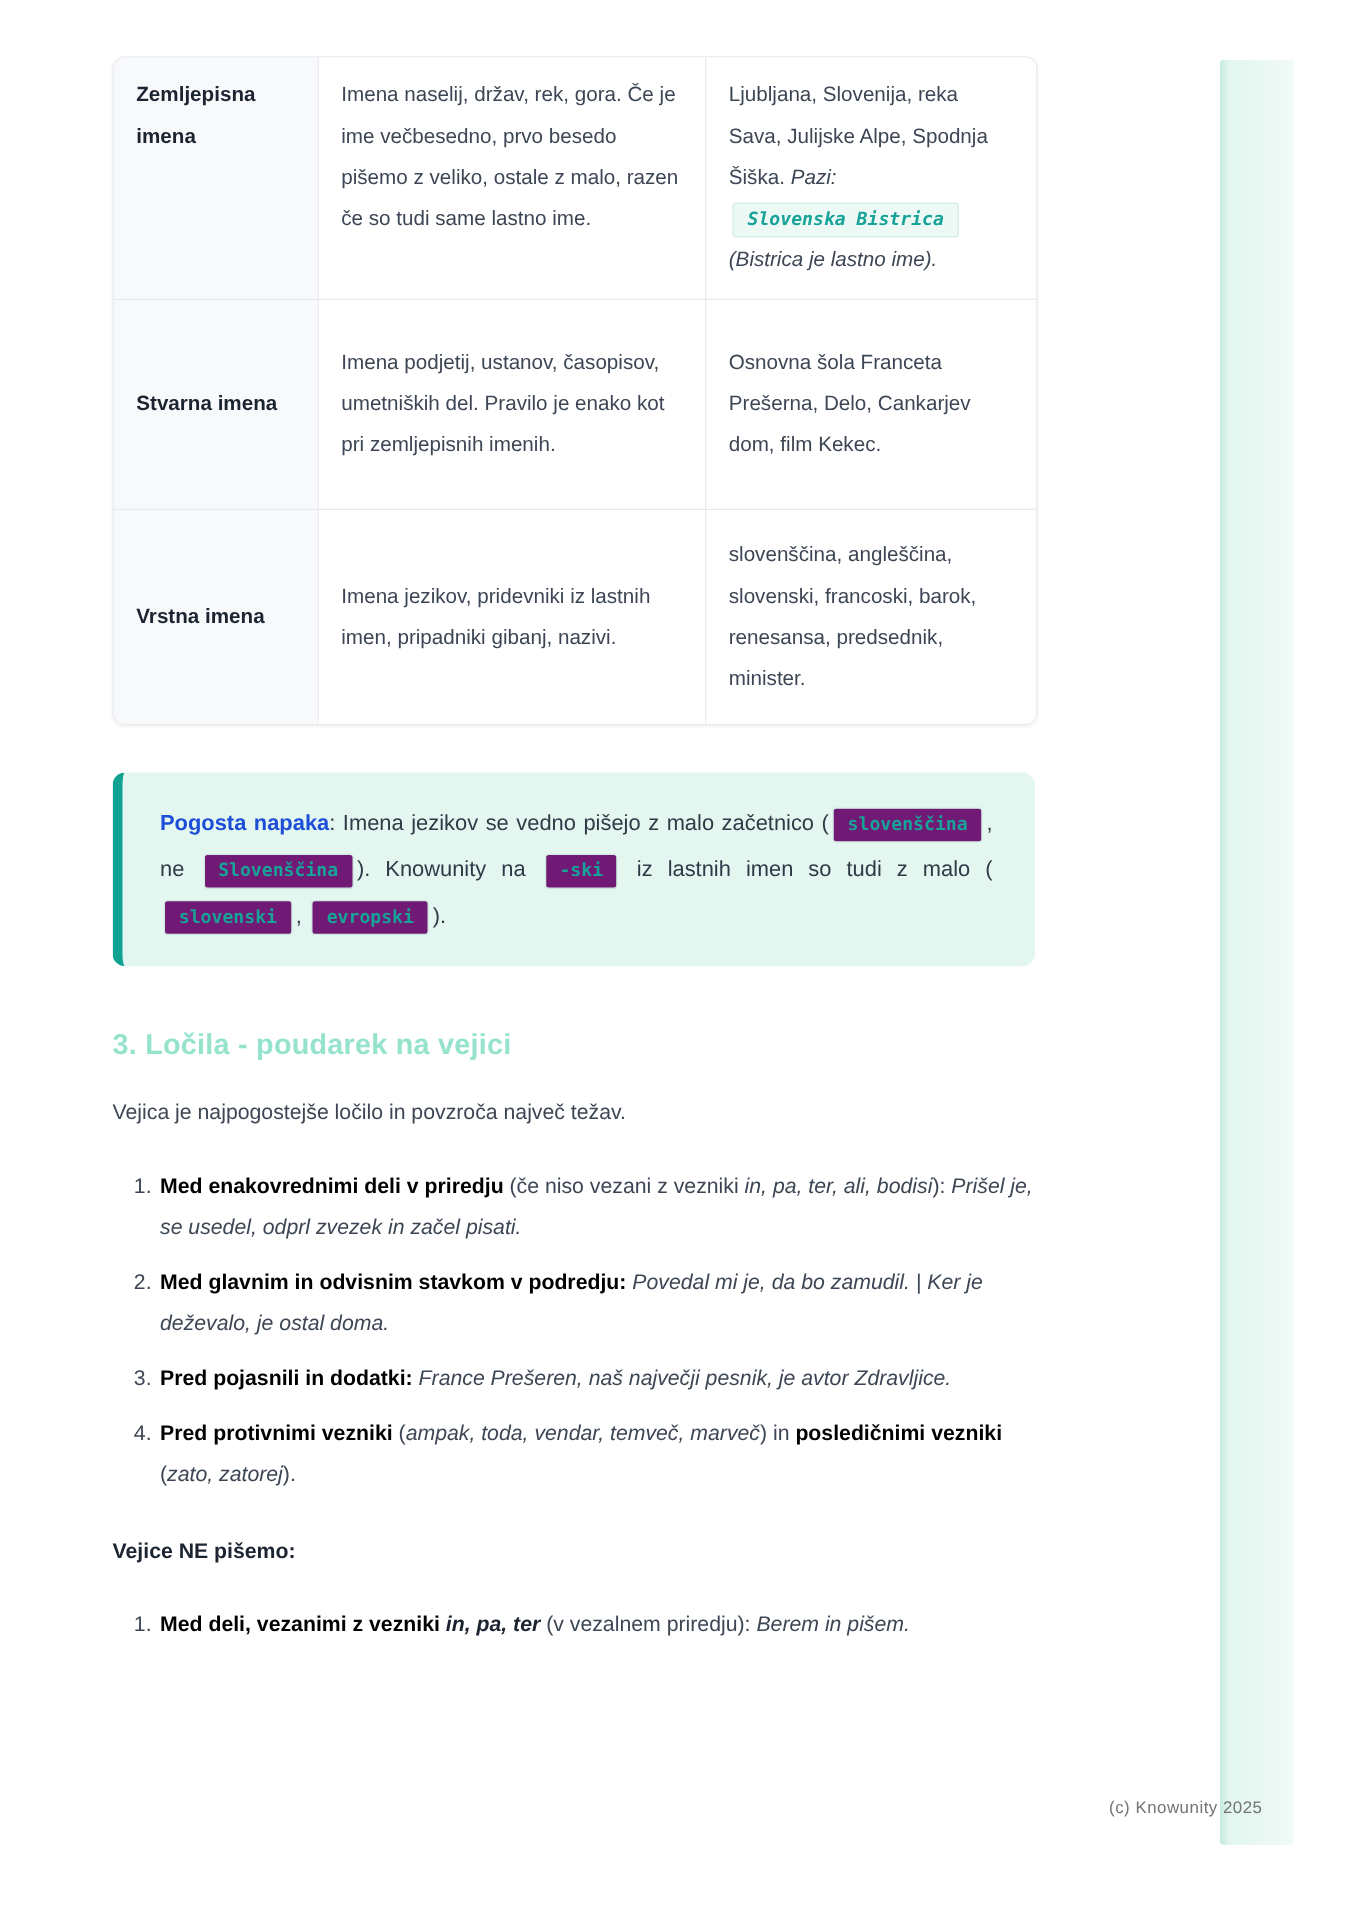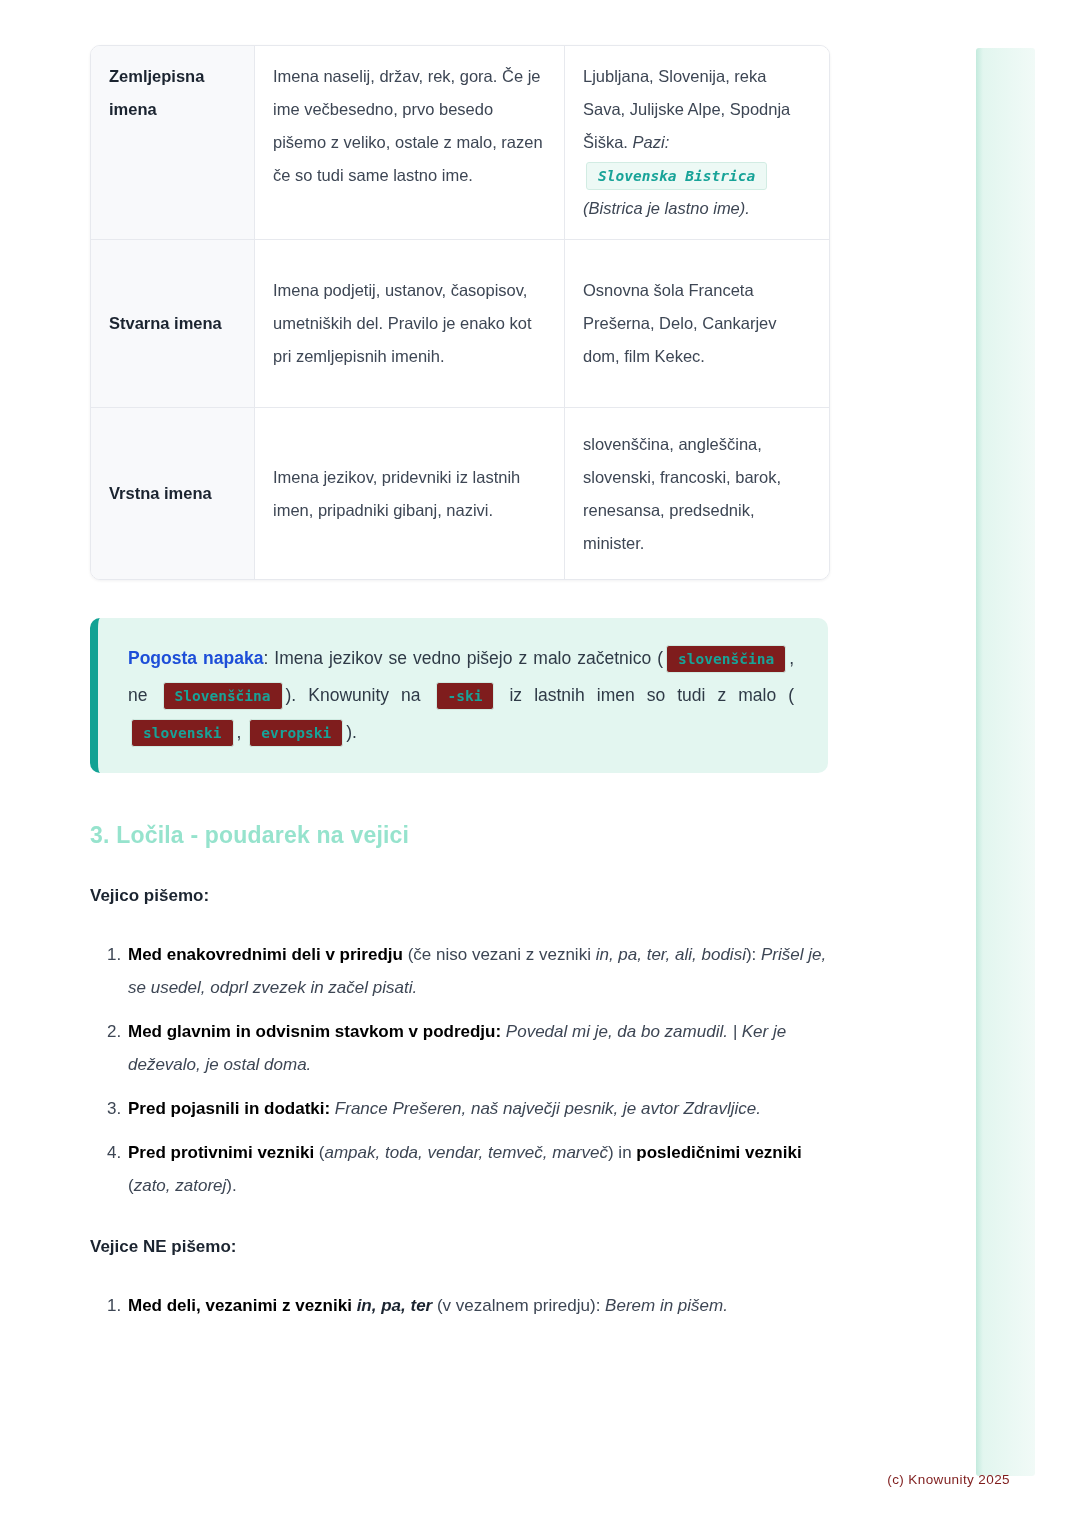--- a/index.html
+++ b/index.html
@@ -52,21 +52,21 @@
   .callout {
     margin-top: 38px;
     background: #e3f6f0;
     border-left: 8px solid #12a294;
     border-radius: 10px;
     padding: 22px 34px 22px 30px;
     font-size: 17.5px; line-height: 37px;
     text-align: justify; color: #2f3a47;
   }
   .callout b { color: #1d4ed8; }
-  .callout .chip { background: #7f1d1d; border-color: #cfeae1; }
+  .callout .chip { background: #701a75; border-color: #cfeae1; }
 
   
   h2.section-heading {
     margin-top: 46px;
     font-size: 23px; line-height: 32px; font-weight: 600;
     color: #96e3cd; letter-spacing: .2px;
   }
   p.intro { margin-top: 22px; font-size: 17px; line-height: 33px; }
   p.list-label { margin-top: 28px; font-size: 17px; line-height: 33px;
                  font-weight: bold; color: #1b2430; }
@@ -75,22 +75,22 @@
     font-size: 17px; line-height: 33px; margin-bottom: 11px;
     padding-left: 2px; color: #3d4654;
   }
   ol.rules-list li::marker { color: #3d4654; }
   .b  { font-weight: bold; color: #000000; }
   .i  { font-style: italic; }
   .bi { font-weight: bold; font-style: italic; color: #1b2430; }
 
   
   .footer {
-    position: absolute; top: 1472px; right: 70px;
-    font-size: 13.5px; color: #7f1d1d; letter-spacing: .4px;
+    position: absolute; top: 1438px; right: 70px;
+    font-size: 13.5px; color: #737373; letter-spacing: .4px;
     z-index: 2;
   }
 </style>
 </head>
 <body>
 
 <div class="side-strip"></div>
 
 <main class="main">
 
@@ -122,22 +122,22 @@
       </tr>
     </tbody>
   </table>
 
   <div class="callout">
     <b>Pogosta napaka</b><span>: Imena jezikov se vedno pišejo z malo začetnico (</span><span class="chip">slovenščina</span><span>, ne </span><span class="chip">Slovenščina</span><span>). Knowunity na </span><span class="chip">-ski</span><span> iz lastnih imen so tudi z malo (</span><span class="chip">slovenski</span><span>, </span><span class="chip">evropski</span><span>).</span>
   </div>
 
   <h2 class="section-heading">3. Ločila - poudarek na vejici</h2>
 
+  <p class="intro">Vejica je najpogostejše ločilo in povzroča največ težav.</p>
 
-  <p class="list-label">Vejico pišemo:</p>
 
   <ol class="rules-list">
     <li>
       <span class="b">Med enakovrednimi deli v priredju</span><span> (če niso vezani z vezniki </span><span class="i">in, pa, ter, ali, bodisi</span><span>): </span><span class="i">Prišel je, se usedel, odprl zvezek in začel pisati.</span>
     </li>
     <li>
       <span class="b">Med glavnim in odvisnim stavkom v podredju:</span><span class="i"> Povedal mi je, da bo zamudil. | Ker je deževalo, je ostal doma.</span>
     </li>
     <li>
       <span class="b">Pred pojasnili in dodatki:</span><span class="i"> France Prešeren, naš največji pesnik, je avtor Zdravljice.</span>

